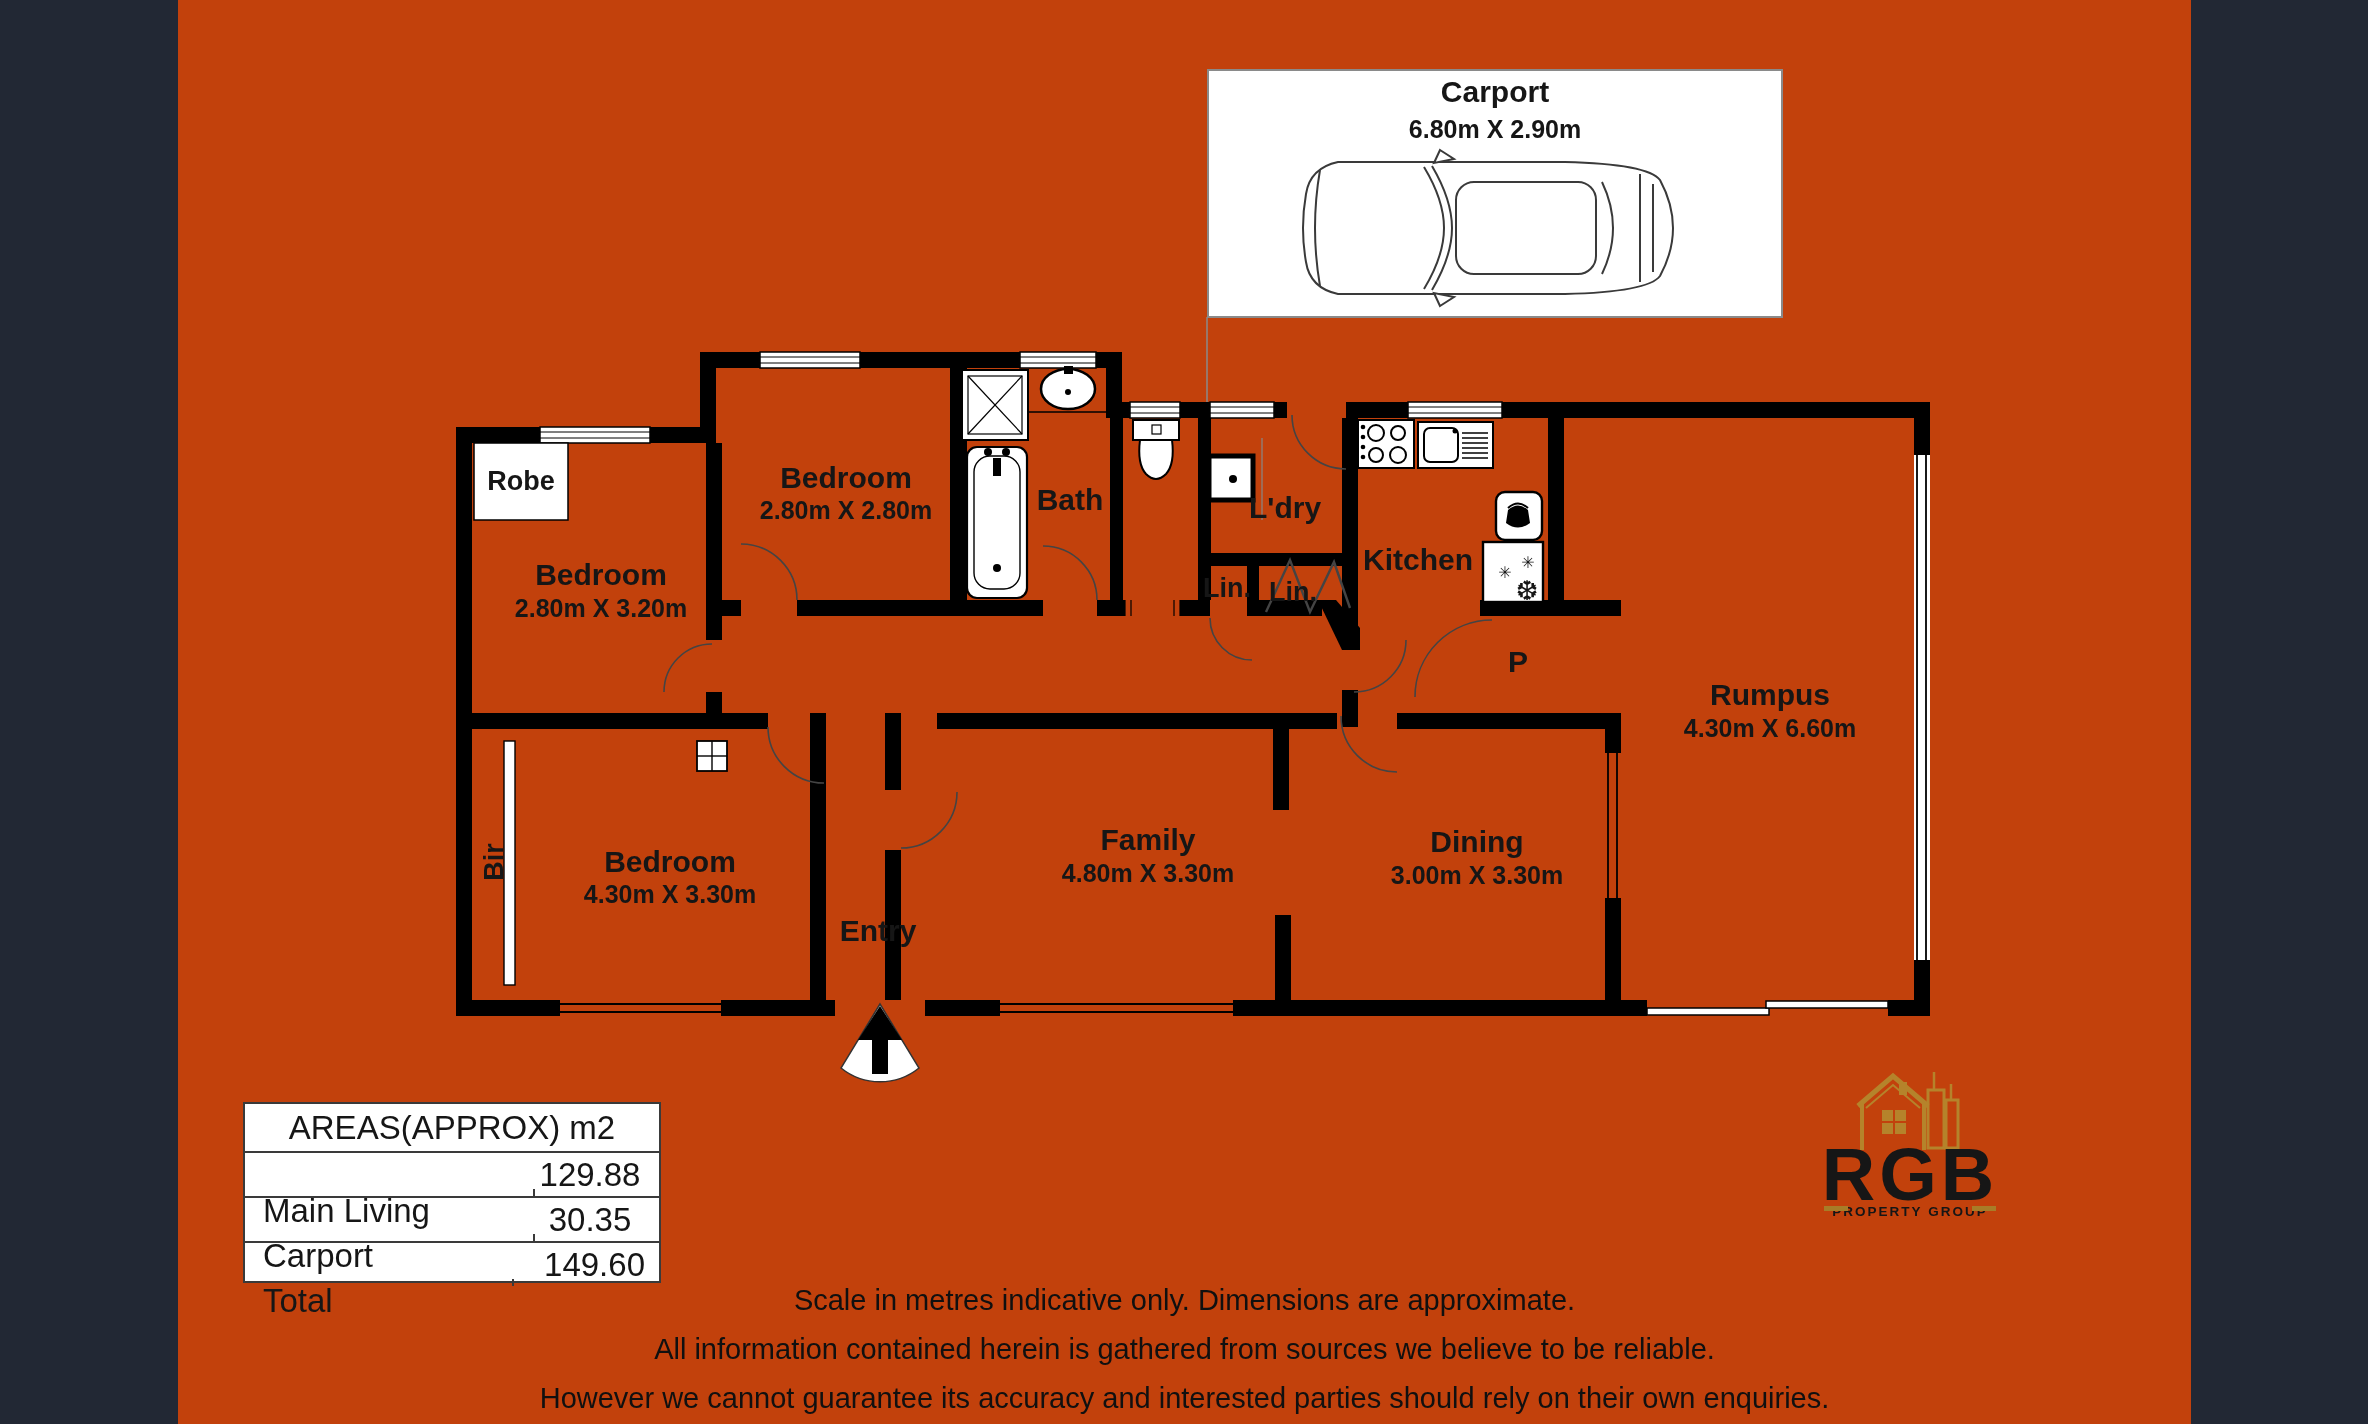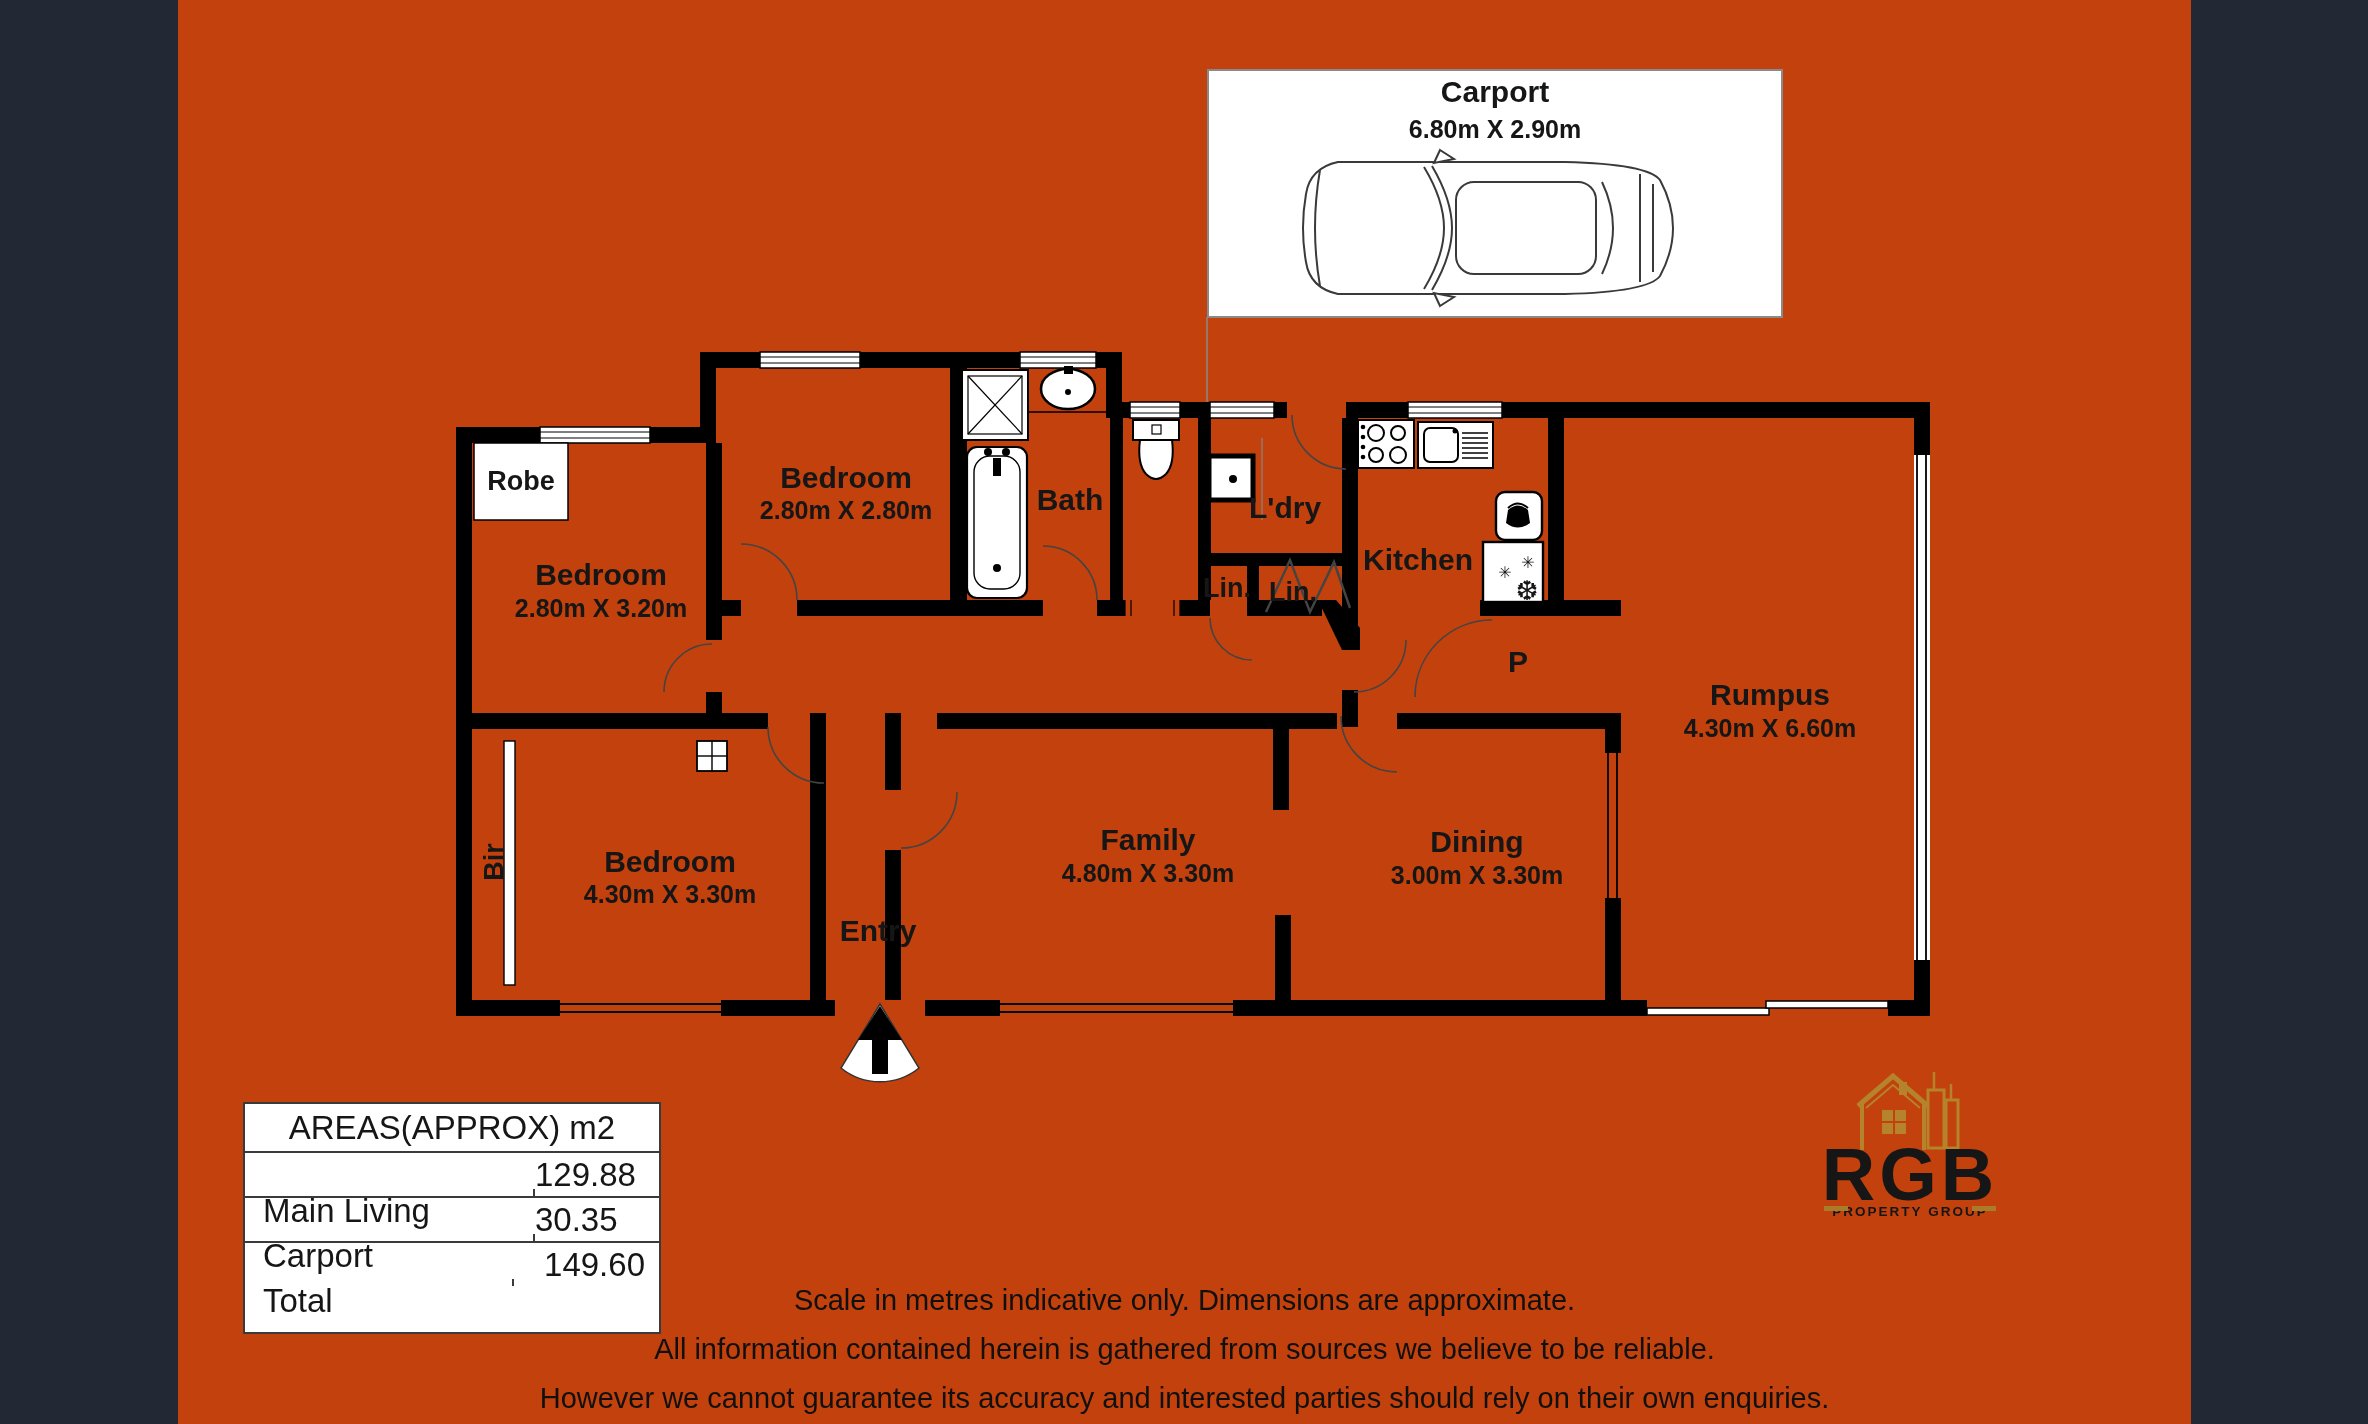--- a/index.html
+++ b/index.html
@@ -5,27 +5,27 @@
   html,body{margin:0;padding:0;background:#fff;}
   .stage{position:relative;width:2368px;height:1424px;background:#c2410c;overflow:hidden;
          font-family:"Liberation Sans",sans-serif;color:#161616;}
   .sidebar{position:absolute;top:0;height:1424px;background:#222834;}
   .sidebar.left{left:0;width:178px;}
   .sidebar.right{left:2191px;width:177px;}
   svg text{font-family:"Liberation Sans",sans-serif;fill:#161616;}
   .room-name{font-size:30px;font-weight:600;}
   .room-dim{font-size:25px;font-weight:600;}
   .small-label{font-size:27px;font-weight:600;}
-  .areas-table{position:absolute;left:243px;top:1102px;width:418px;height:232px;
+  .areas-table{position:absolute;left:243px;top:1102px;width:418px;height:181px;
                border:2px solid #3a3a3a;box-sizing:border-box;font-size:33px;background:#fff;}
   .areas-table .hdr{height:47px;line-height:47px;text-align:center;border-bottom:2px solid #3a3a3a;}
   .areas-table .row{display:flex;height:43px;line-height:43px;border-bottom:2px solid #3a3a3a;}
   .areas-table .row:last-child{border-bottom:none;gap:30px;}
   .areas-table .cl{width:290px;padding-left:18px;box-sizing:border-box;border-right:2px solid #3a3a3a;margin-top:36px;}
-  .areas-table .cv{flex:1;text-align:left;padding-right:14px;border-radius:15px;}
+  .areas-table .cv{flex:1;text-align:center;padding-right:14px;border-radius:15px;}
   .disclaimer{position:absolute;left:178px;top:1276px;width:2013px;text-align:center;
               font-size:29px;font-weight:400;line-height:49px;color:#101010;}
 </style>
 </head>
 <body>
 
 <div class="stage">
   <div class="sidebar left"></div>
   <div class="sidebar right"></div>
 

